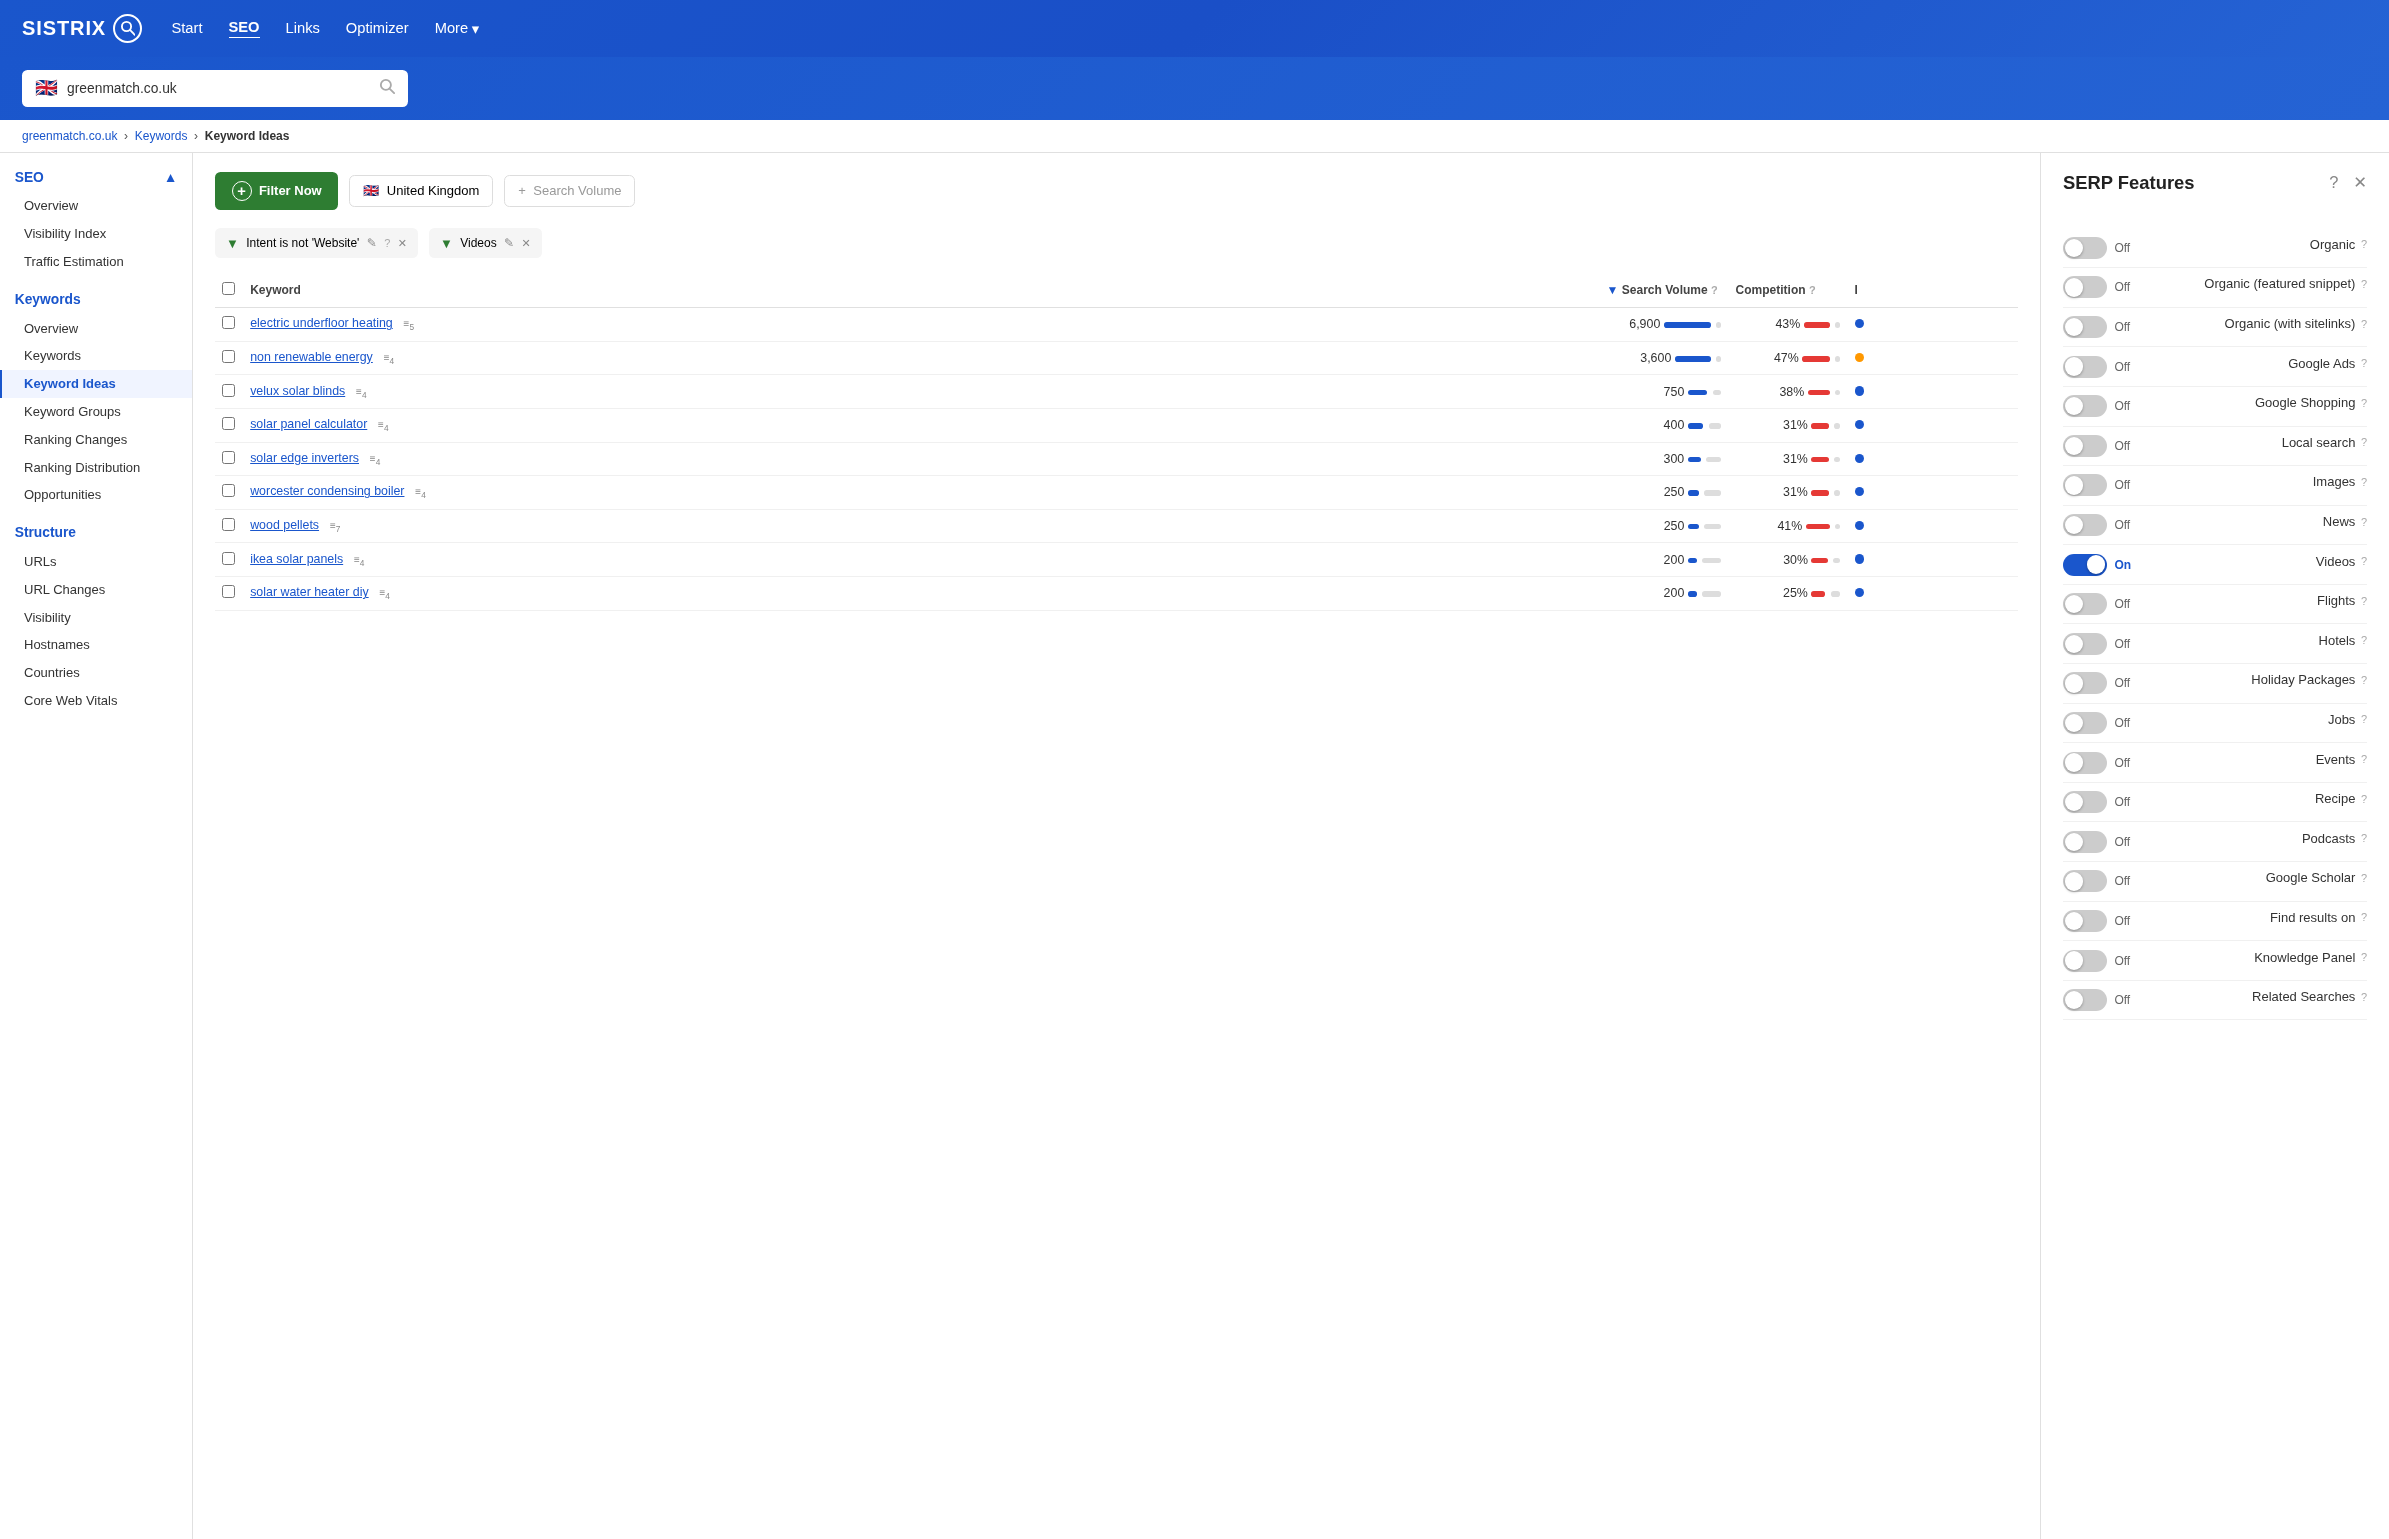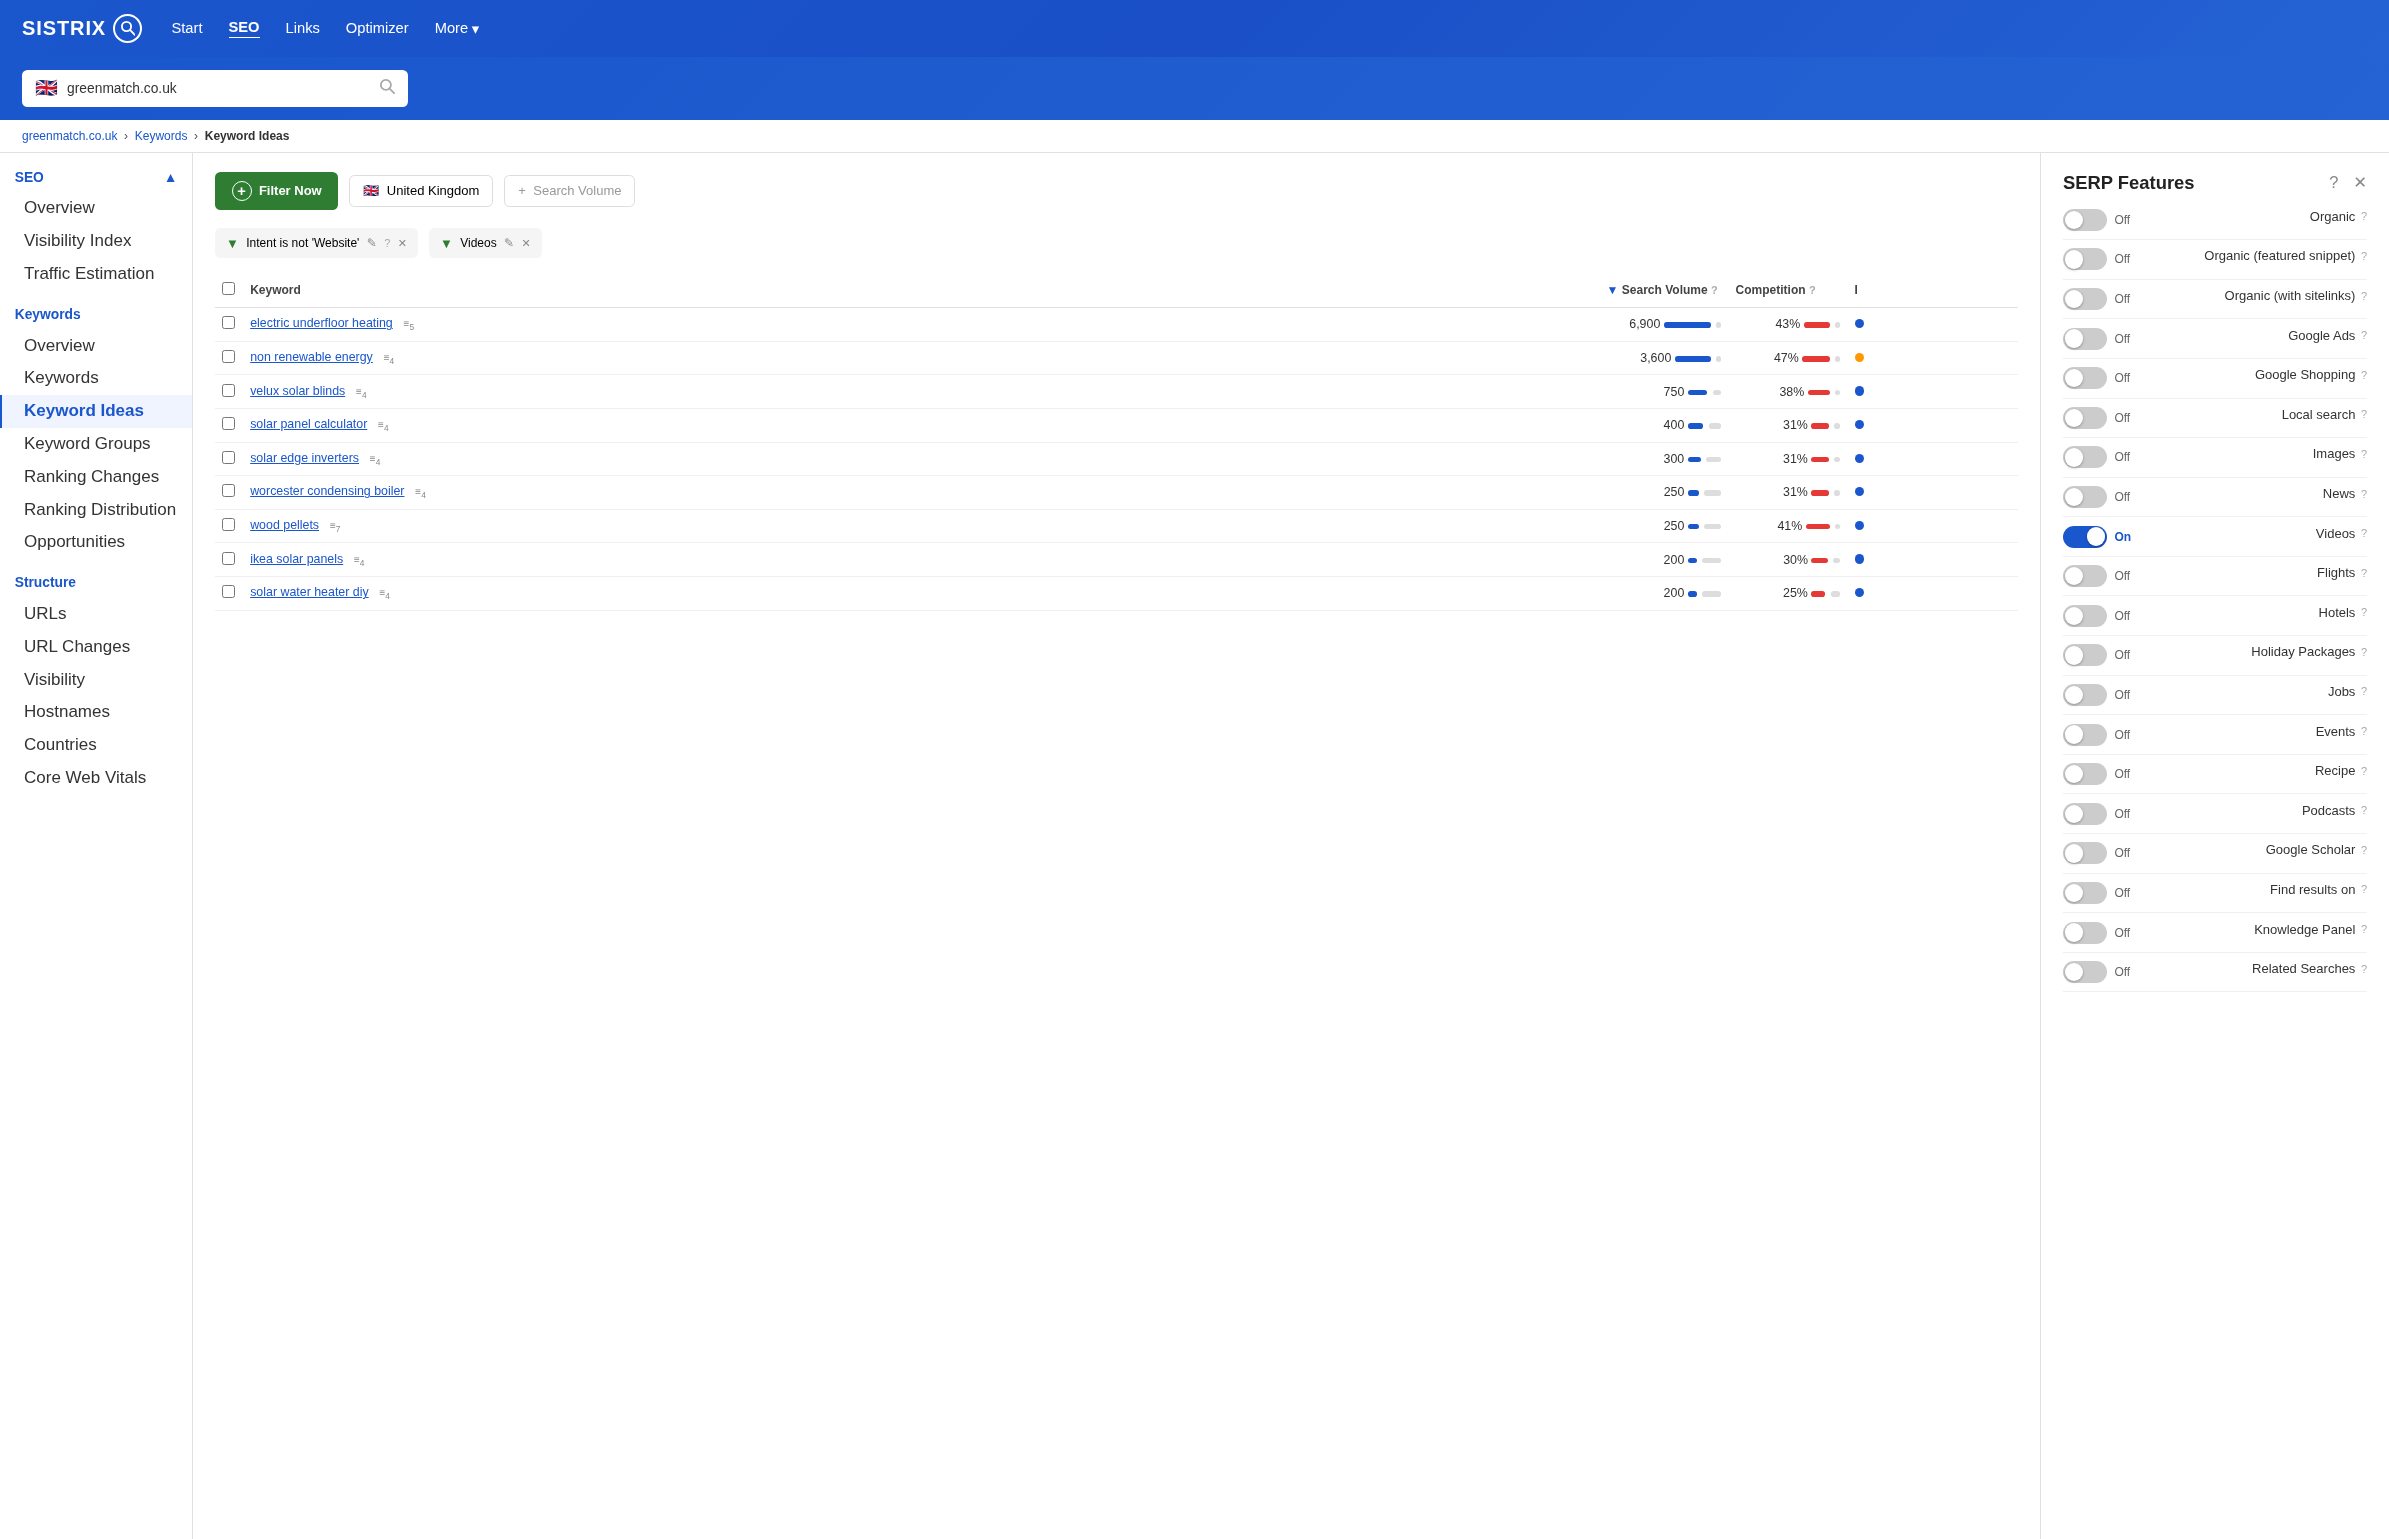--- a/index.html
+++ b/index.html
@@ -44,21 +44,21 @@
     
     .sidebar {
       width: 193px; background: white; border-right: 0.9px solid #e0e0e0;
       overflow-y: auto; flex-shrink: 0; padding-bottom: 18.4px;
     }
     .sidebar-section-header {
       display: flex; align-items: center; justify-content: space-between;
       padding: 16.5px 14.7px 7.4px; font-size: 13.8px; font-weight: 700; color: #1a56cc;
     }
     .sidebar-item {
-      padding: 6.4px 14.7px 6.4px 22px; font-size: 17px; color: #333; cursor: pointer;
+      padding: 6.4px 14.7px 6.4px 22px; font-size: 13px; color: #333; cursor: pointer;
       border-left: 2.8px solid transparent;
     }
     .sidebar-item.active { color: #1a56cc; font-weight: 600; border-left: 2.8px solid #1a56cc; background: #f0f4ff; }
 
     
     .content-area {
       flex: 1; overflow-y: auto; background: white; padding: 18.4px 22px;
     }
 
     
@@ -115,21 +115,21 @@
     .bar-gray { height: 5.5px; border-radius: 2.8px; background: #ddd; display: inline-block; }
     .bar-red { height: 5.5px; border-radius: 2.8px; background: #e53935; display: inline-block; }
 
     
     .right-panel {
       width: 349px; background: white; border-left: 0.9px solid #e0e0e0;
       overflow-y: auto; flex-shrink: 0; padding: 18.4px 22px;
     }
     .panel-header {
       display: flex; align-items: center; justify-content: space-between;
-      margin-bottom: 7px;
+      margin-bottom: 35px;
     }
     .panel-title { font-size: 18.4px; font-weight: 700; color: #222; }
     .panel-actions { display: flex; gap: 14.7px; }
     .panel-action { color: #888; cursor: pointer; font-size: 16.5px; }
 
     
     .toggle-row {
       display: flex; align-items: flex-start; justify-content: space-between;
       padding: 8.3px 0; border-bottom: 0.9px solid #f0f0f0;
     }

